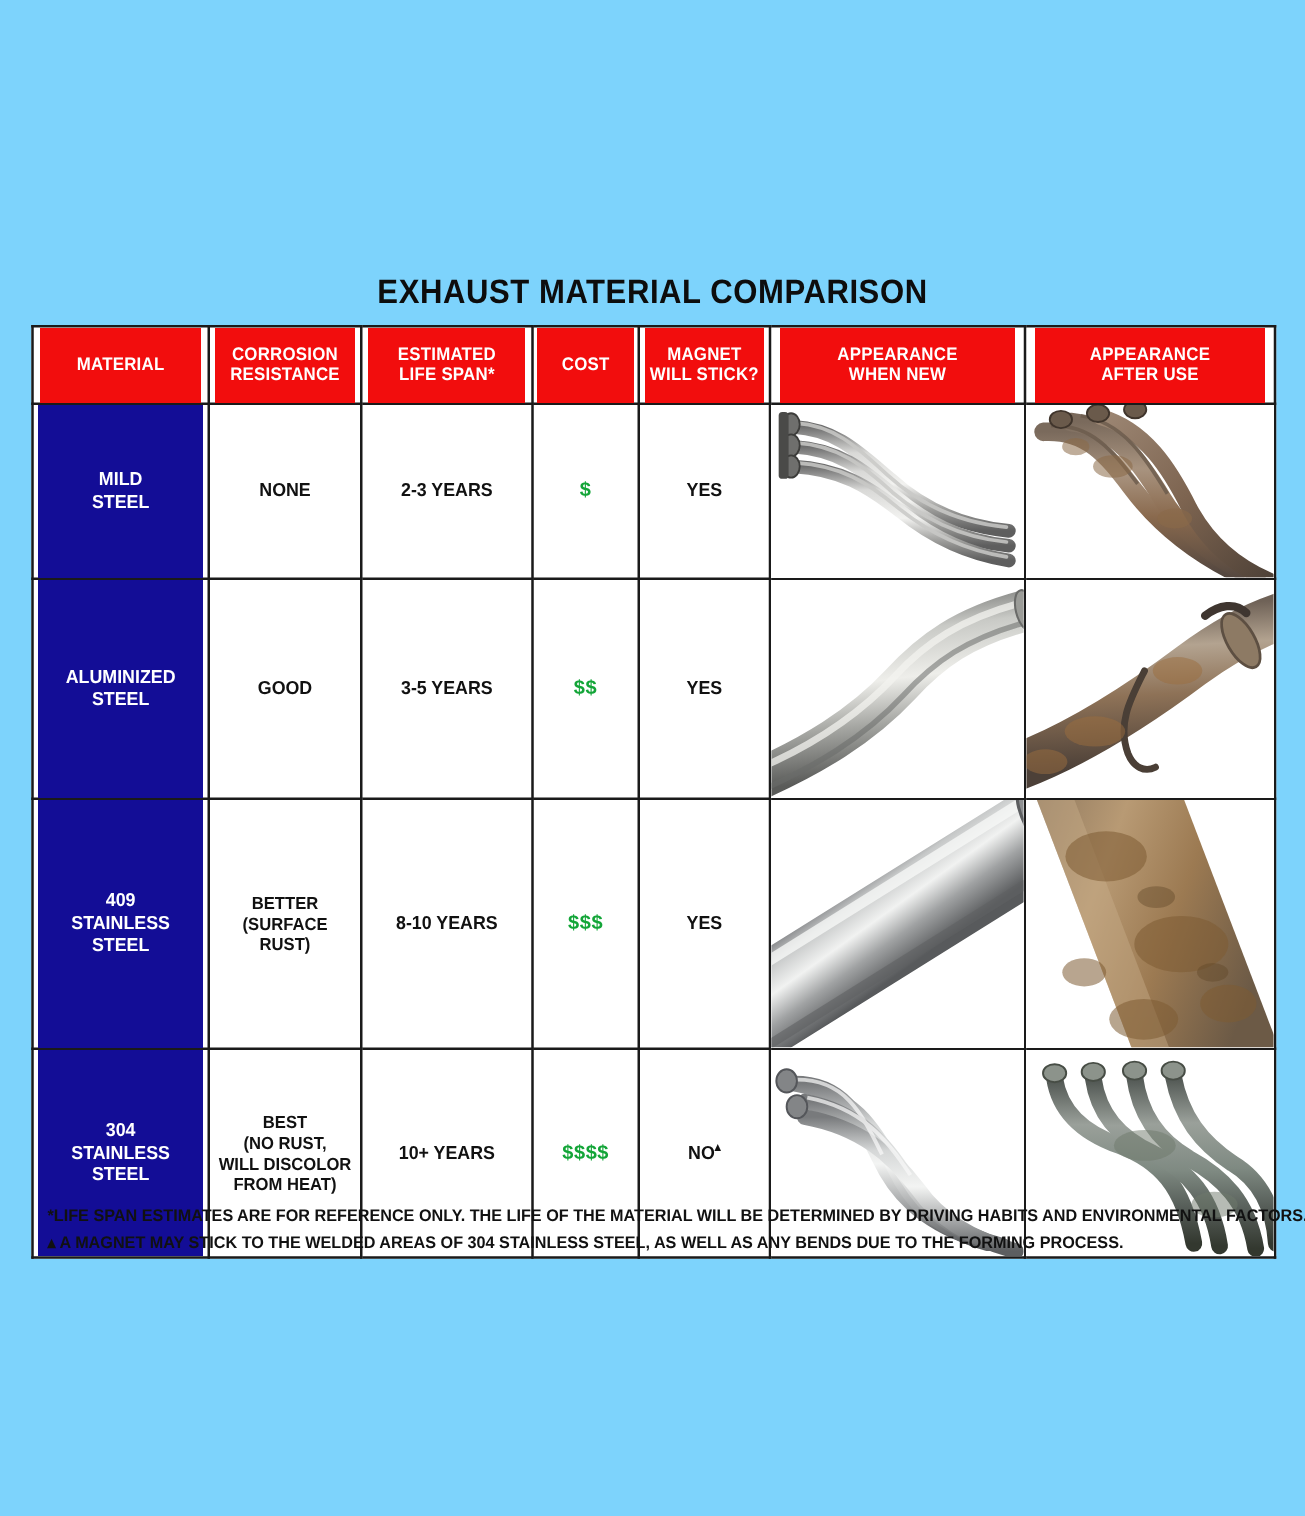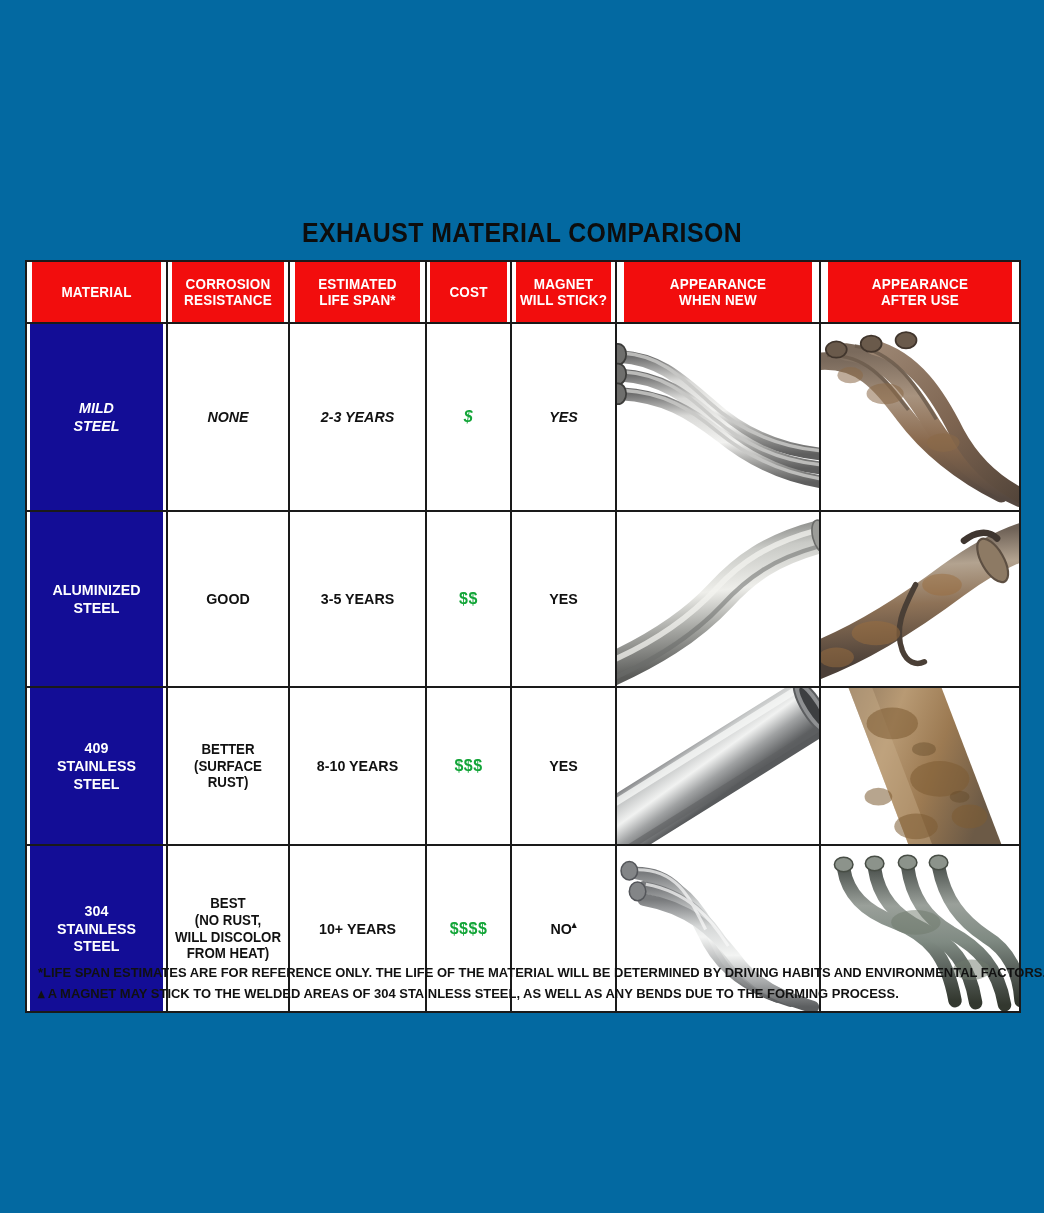--- a/index.html
+++ b/index.html
@@ -10,21 +10,21 @@
   body {
     width: 1044px;
     height: 1213px;
     font-family: "Liberation Sans", sans-serif;
     -webkit-font-smoothing: antialiased;
   }
   #page {
     position: relative;
     width: 1044px;
     height: 1213px;
-    background: #0369a1;
+    background: #7dd3fc;
     overflow: hidden;
   }
   #title {
     position: absolute;
     top: 218px;
     left: 0;
     width: 1044px;
     text-align: center;
     font-size: 27px;
     font-weight: bold;
@@ -88,23 +88,23 @@
   td.txt.small {
     font-size: 14px;
   }
   td.cost {
     color: #13a538;
     font-size: 16px;
     font-weight: bold;
     letter-spacing: 0.5px;
   }
   tbody tr { height: 160px; }
-  tbody tr.r1 { height: 188px; font-style: italic; }
+  tbody tr.r1 { height: 140px; }
   tbody tr.r2 { height: 176px; }
-  tbody tr.r3 { height: 158px; }
+  tbody tr.r3 { height: 200px; }
   tbody tr.r4 { height: 167px; }
 
   td.photo {
     padding: 0;
     position: relative;
     overflow: hidden;
     background: #ffffff;
   }
   .ph {
     position: absolute;

